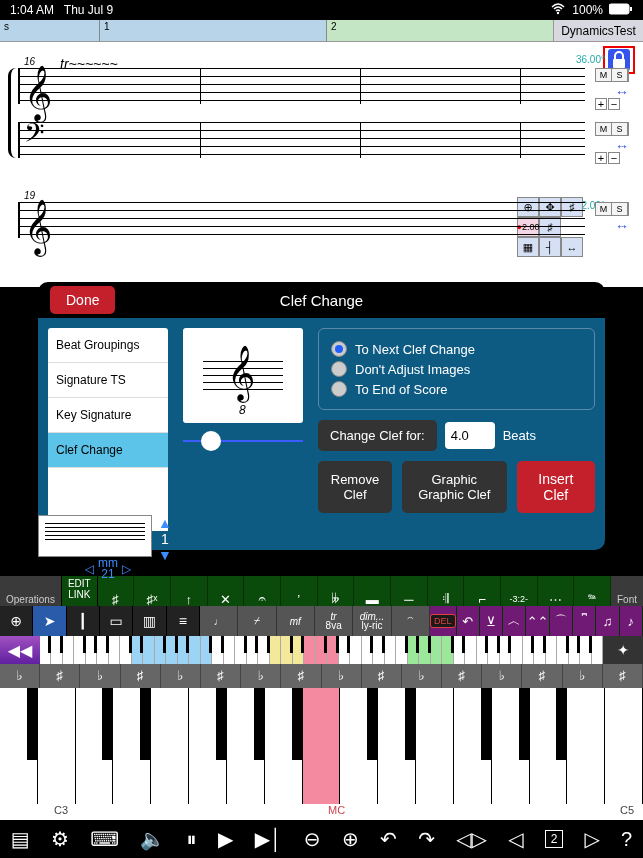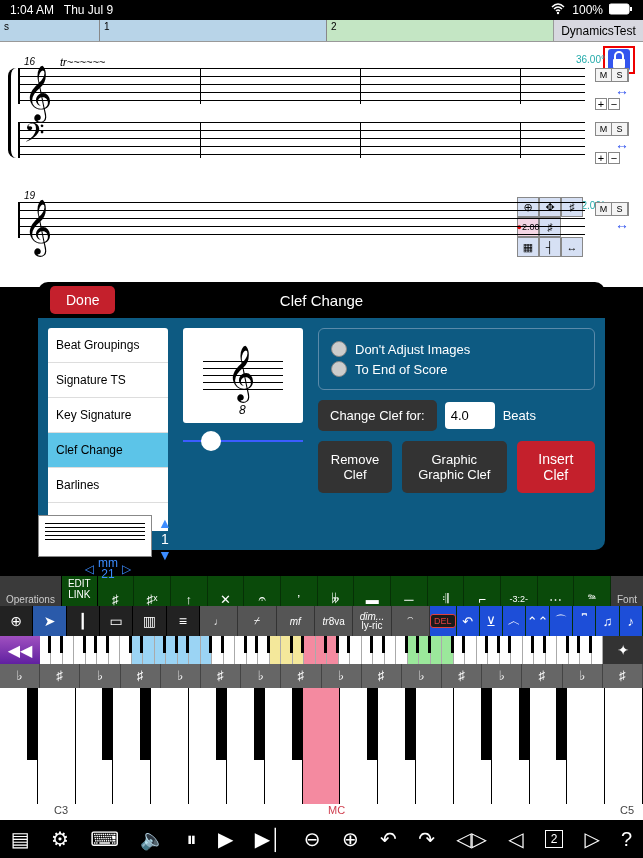--- a/index.html
+++ b/index.html
@@ -81,21 +81,21 @@
 .green-row { flex:1; background:#0a4a0a; display:flex;}
 .gcell { flex:1; border-right:1px solid #063006; display:flex; align-items:center; justify-content:center; color:#fff; font-size:13px;}
 .font-btn { background:#3a3a3a; color:#ccc; font-size:10px; padding:4px 6px; display:flex; align-items:center;}
 
 .tool-row2 { position:absolute; top:606px; left:0; right:0; height:30px; display:flex;}
 .dark-tools { width:200px; background:#222; display:flex;}
 .dark-tools .dc { flex:1; border-right:1px solid #000; display:flex; align-items:center; justify-content:center; color:#fff; font-size:14px;}
 .dark-tools .blue { background:#2a5aaa;}
 .grey-seg { width:230px; background:#555; display:flex;}
 .grey-seg .gc { flex:1; border-right:1px solid #333; display:flex; align-items:center; justify-content:center; color:#fff; font-size:10px;}
-.green-seg { flex:1; background:#1d4ed8; display:flex;}
+.green-seg { flex:1; background:#701a75; display:flex;}
 .green-seg .gs { flex:1; border-right:1px solid #063006; display:flex; align-items:center; justify-content:center; color:#fff; font-size:13px;}
 .del-btn { background:#1a1a1a; color:#e04040; font-size:9px; border:1px solid #e04040; border-radius:3px; padding:1px 3px;}
 
 
 .mini-kb { position:absolute; top:636px; left:0; right:0; height:28px; display:flex; background:#888;}
 .mini-kb .larr { width:40px; background:linear-gradient(#a050c0,#6020a0); display:flex; align-items:center; justify-content:center; color:#fff;}
 .mini-kb .keys { flex:1; position:relative; background:#fff;}
 .mini-kb .rarr { width:40px; background:#333; display:flex; align-items:center; justify-content:center; color:#fff; font-size:14px;}
 .mini-kb .wk { position:absolute; top:0; height:28px; border-right:1px solid #aaa; background:#fff;}
 .mini-kb .bk { position:absolute; top:0; height:17px; width:6px; background:#000;}
@@ -172,21 +172,21 @@
   <div class="system" style="margin-top:14px;">
     <span class="mnum">16</span>
     <div class="brace"></div>
     <div class="staff-lines">
       <div class="l" style="top:0"></div>
         <div class="l" style="top:8px"></div>
         <div class="l" style="top:16px"></div>
         <div class="l" style="top:24px"></div>
         <div class="l" style="top:32px"></div>
       <span class="treble" style="position:absolute;left:4px;top:8px;">𝄞</span>
-      <span style="position:absolute;left:40px;top:-12px;font-style:italic;font-size:11px">tr~~~~~~</span>
+      <span style="position:absolute;left:40px;top:-12px;font-style:italic;font-size:14px">tr~~~~~~</span>
       <div class="barline" style="left:180px"></div>
         <div class="barline" style="left:340px"></div>
         <div class="barline" style="left:500px"></div>
     </div>
     <div class="ctrl-box" style="top:0">
       <div class="ms">
           <span>M</span>
           <span>S</span>
         </div>
       <div class="arr">↔</div>
@@ -263,41 +263,44 @@
   <div class="dlg-hdr">
     <button class="done-btn">Done</button>
     <div class="dlg-title">Clef Change</div>
   </div>
   <div class="dlg-body">
     <div class="menu">
       <div>Beat Groupings</div>
       <div>Signature TS</div>
       <div>Key Signature</div>
       <div class="sel">Clef Change</div>
-      <div>Barlines</div>
     </div>
     <div class="mid-col">
       <div class="clef-prev">
         <div class="mini-staff">
           <div class="ml"></div>
             <div class="ml"></div>
             <div class="ml"></div>
             <div class="ml"></div>
             <div class="ml"></div>
           <span style="position:absolute;left:24px;top:-10px;font-size:48px;font-family:serif">𝄞</span>
           <span style="position:absolute;left:36px;top:48px;font-style:italic;font-size:12px">8</span>
         </div>
       </div>
       <div class="slider">
         <div class="track"></div>
         <div class="thumb"></div>
       </div>
     </div>
     <div class="right-col">
       <div class="adj-box">
+        <div class="radio-row">
+            <span class="radio on"></span>
+            <span>To Next Clef Change</span>
+          </div>
         <div class="radio-row">
             <span class="radio"></span>
             <span>Don't Adjust Images</span>
           </div>
         <div class="radio-row">
             <span class="radio"></span>
             <span>To End of Score</span>
           </div>
       </div>
       <div class="cf-row">
@@ -366,21 +369,21 @@
     <div class="dc">▭</div>
     <div class="dc">▥</div>
     <div class="dc">≡</div>
   </div>
   <div class="grey-seg">
     <div class="gc">♩</div>
     <div class="gc">⌿</div>
     <div class="gc">
         <i>mf</i>
       </div>
-    <div class="gc" style="flex-direction:row;line-height:9px">
+    <div class="gc" style="flex-direction:column;line-height:9px">
         <i>tr</i>
         <span>8va</span>
       </div>
     <div class="gc" style="flex-direction:column;line-height:9px">
         <i>dim...</i>
         <span>ly-ric</span>
       </div>
     <div class="gc">⁀</div>
   </div>
   <div class="green-seg">

